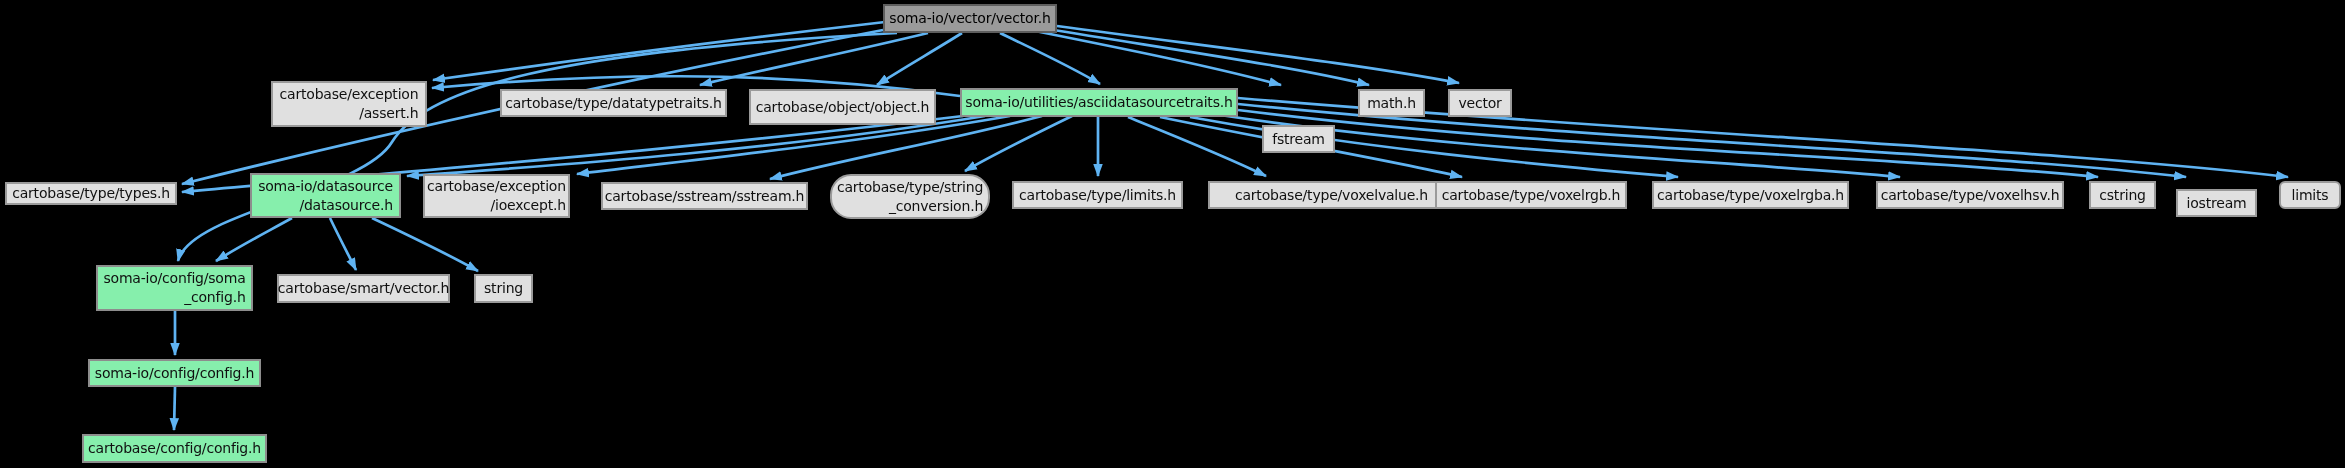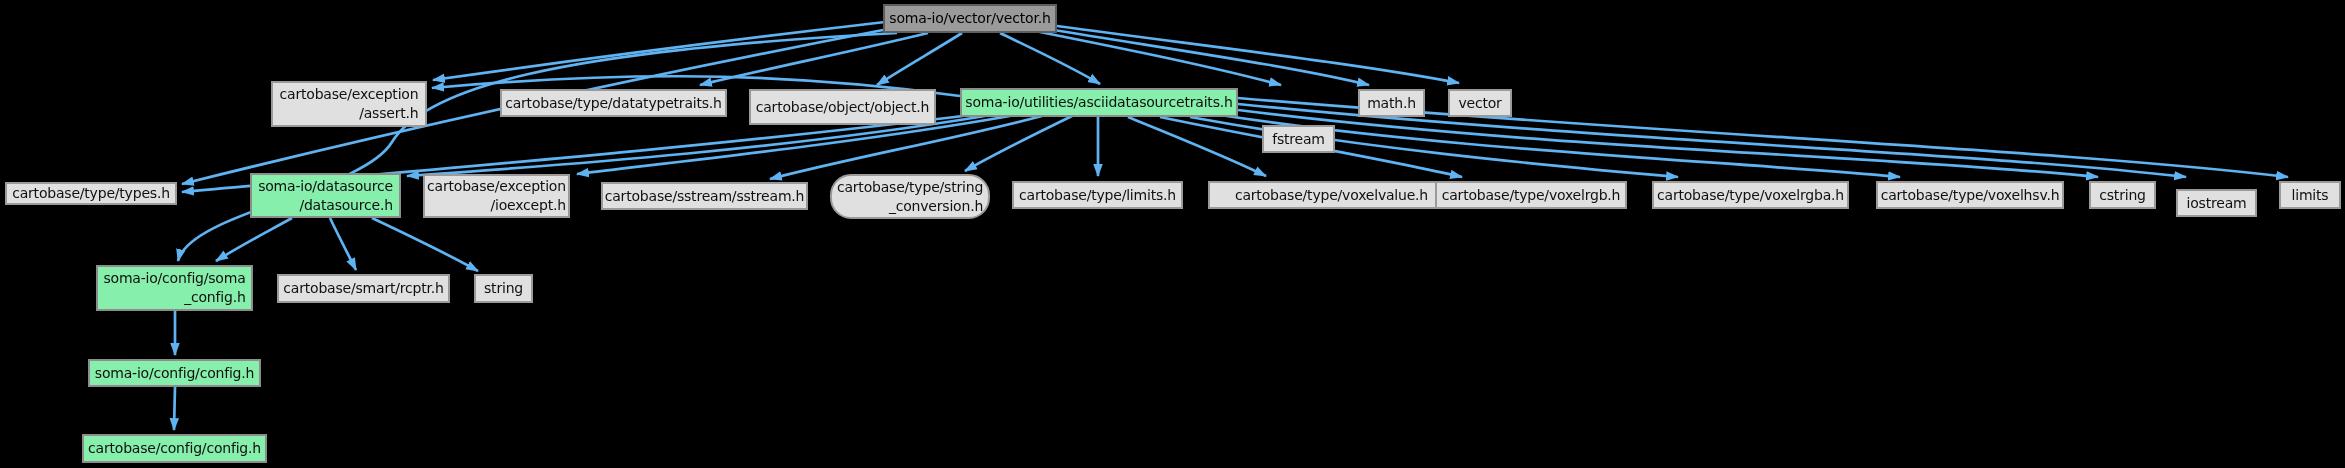--- a/index.html
+++ b/index.html
@@ -86,21 +86,21 @@
       <div class="node plain" style="left: 601px; top: 182px; width: 207px; height: 28px;">cartobase/sstream/sstream.h</div>
       <div class="node plain" style="left: 830px; top: 174px; width: 160px; height: 45px; border-radius: 21px;">cartobase/type/string
 _conversion.h</div>
       <div class="node plain" style="left: 1012px; top: 181px; width: 171px; height: 28px;">cartobase/type/limits.h</div>
       <div class="node plain" style="left: 1208px; top: 181px; width: 247px; height: 28px;">cartobase/type/voxelvalue.h</div>
       <div class="node plain" style="left: 1435px; top: 181px; width: 192px; height: 28px;">cartobase/type/voxelrgb.h</div>
       <div class="node plain" style="left: 1652px; top: 181px; width: 197px; height: 28px;">cartobase/type/voxelrgba.h</div>
       <div class="node plain" style="left: 1876px; top: 181px; width: 188px; height: 28px;">cartobase/type/voxelhsv.h</div>
       <div class="node plain" style="left: 2089px; top: 181px; width: 67px; height: 28px;">cstring</div>
       <div class="node plain" style="left: 2176px; top: 181px; width: 81px; height: 28px; margin-top: 8px;">iostream</div>
-      <div class="node plain" style="left: 2279px; top: 181px; width: 62px; height: 28px;">limits</div>
+      <div class="node plain" style="left: 2279px; top: 181px; width: 62px; height: 28px; border-radius: 6px;">limits</div>
       <div class="node linked" style="left: 96px; top: 265px; width: 157px; height: 46px;">soma-io/config/soma
 _config.h</div>
-      <div class="node plain" style="left: 277px; top: 274px; width: 173px; height: 29px;">cartobase/smart/rcptr.h</div>
+      <div class="node plain" style="left: 277px; top: 274px; width: 173px; height: 29px;">cartobase/smart/vector.h</div>
       <div class="node plain" style="left: 474px; top: 274px; width: 59px; height: 29px;">string</div>
       <div class="node linked" style="left: 88px; top: 359px; width: 173px; height: 28px;">soma-io/config/config.h</div>
       <div class="node linked" style="left: 82px; top: 434px; width: 185px; height: 29px;">cartobase/config/config.h</div>
     </div>
 </div>
 
 </body></html>

